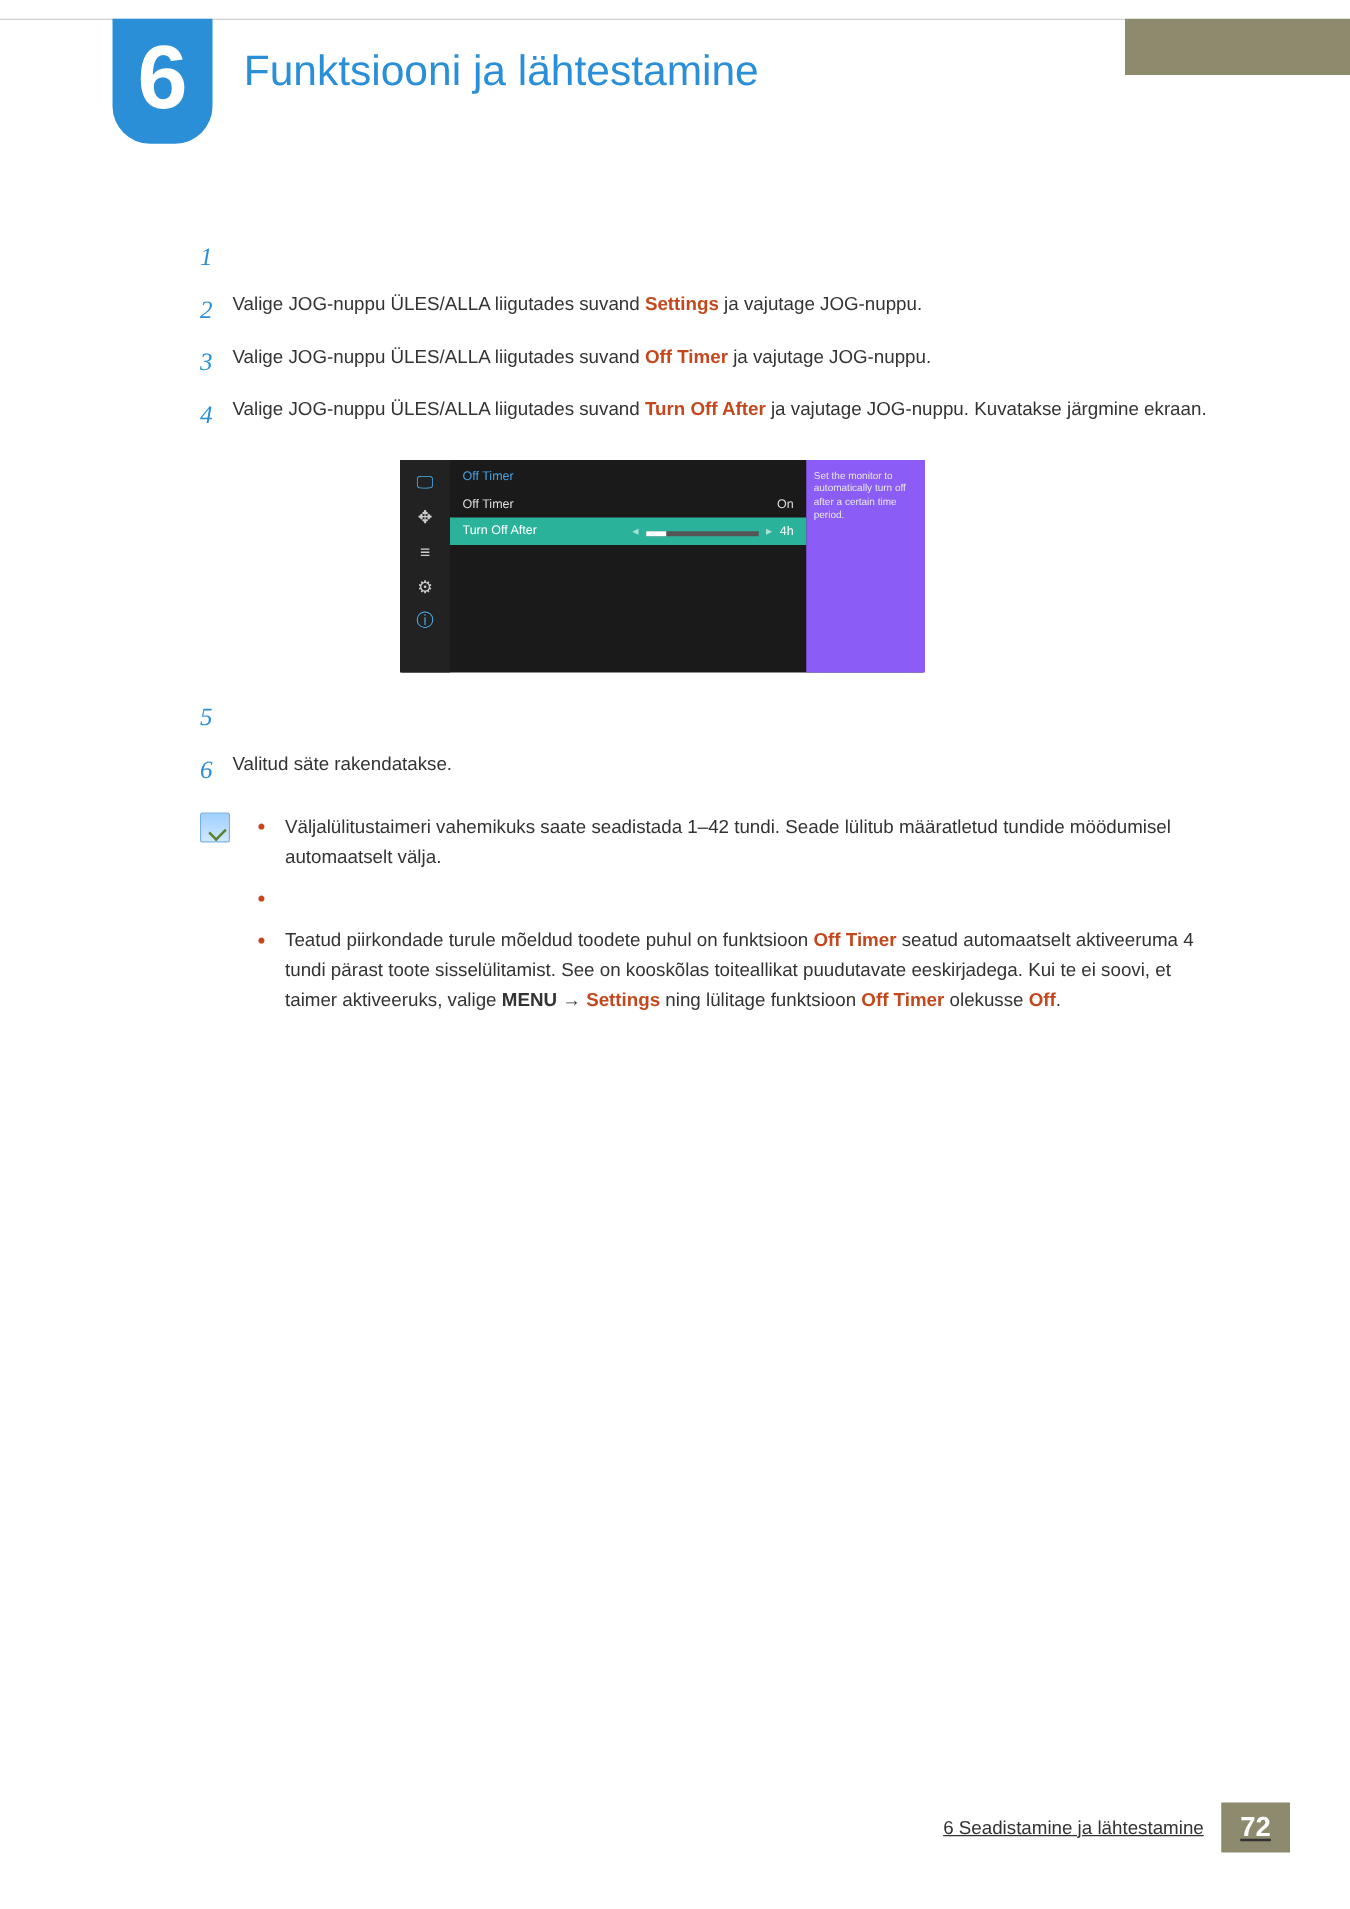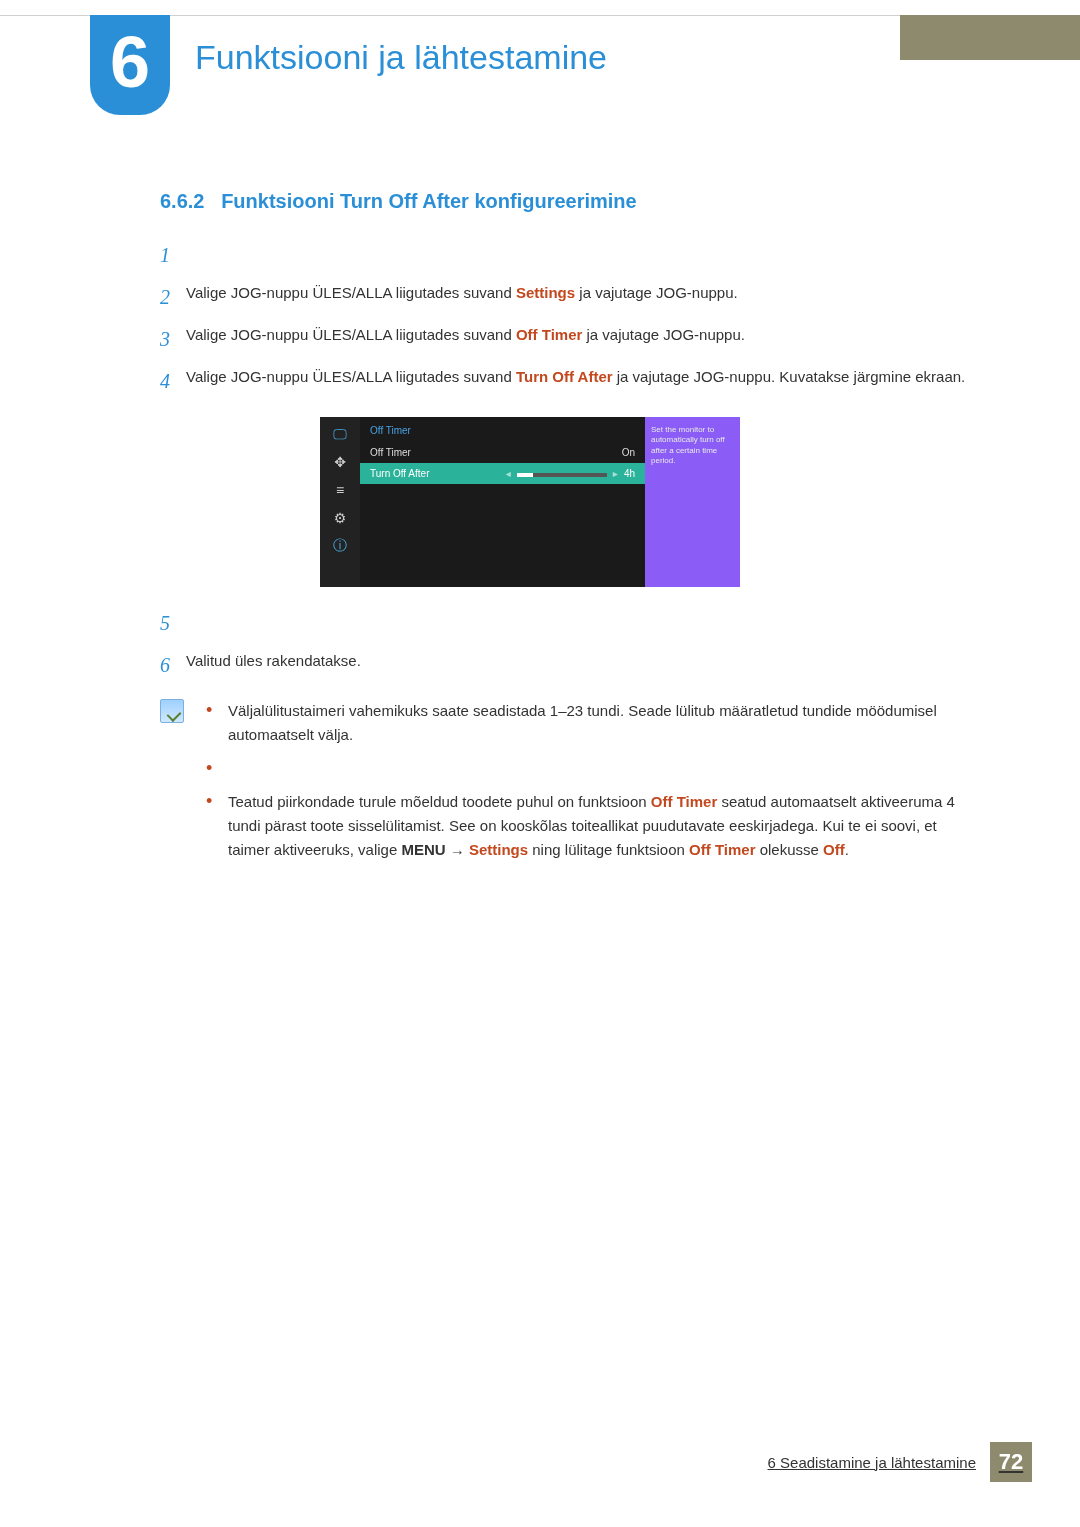--- a/index.html
+++ b/index.html
@@ -218,45 +218,41 @@
   display: flex;
   align-items: center;
   text-decoration: underline;
 }
 .footer-text {
   font-size: 15px;
   color: #333;
   margin-right: 14px;
 }
 .footer-box {
-  width: 42px;
+  width: 55px;
   height: 40px;
   background: #8d8a6e;
   color: #fff;
   display: flex;
   align-items: center;
   justify-content: center;
   font-size: 22px;
   font-weight: bold;
 }
 .footer-margin { width: 48px; }
 </style>
 </head>
 <body>
 
 <div class="header-line"></div>
 <div class="header-stripe"></div>
 <div class="chapter-badge">6</div>
 <div class="chapter-title">Funktsiooni ja lähtestamine</div>
 
 <div class="content">
-  <div class="section-title">
-    <span>6.6.2</span>&nbsp;&nbsp;
-    <span>Funktsiooni Turn Off After konfigureerimine</span>
-  </div>
 
   <div class="step-row">
     <div class="step-num">1</div>
   </div>
 
   <div class="step-row">
     <div class="step-num">2</div>
     <div class="step-text">
       <span>Valige JOG-nuppu ÜLES/ALLA liigutades suvand </span><span class="hl">Settings</span><span> ja vajutage JOG-nuppu.</span>
     </div>
@@ -306,29 +302,29 @@
       <div class="osd-hint">Set the monitor to automatically turn off after a certain time period.</div>
     </div>
   </div>
 
   <div class="step-row">
     <div class="step-num">5</div>
   </div>
 
   <div class="step-row">
     <div class="step-num">6</div>
-    <div class="step-text">Valitud üles rakendatakse.</div>
+    <div class="step-text">Valitud säte rakendatakse.</div>
   </div>
 
   <div class="note-block">
     <div class="note-icon"></div>
     <div class="bullet-list" id="notes-container">
         <div class="bullet-item">
           <div class="bullet-dot">•</div>
-          <div>Väljalülitustaimeri vahemikuks saate seadistada 1–23 tundi. Seade lülitub määratletud tundide möödumisel automaatselt välja.</div>
+          <div>Väljalülitustaimeri vahemikuks saate seadistada 1–42 tundi. Seade lülitub määratletud tundide möödumisel automaatselt välja.</div>
         </div>
         <div class="bullet-item">
           <div class="bullet-dot">•</div>
         </div>
         <div class="bullet-item">
           <div class="bullet-dot">•</div>
           <div>Teatud piirkondade turule mõeldud toodete puhul on funktsioon <span class="hl">Off Timer</span> seatud automaatselt aktiveeruma 4 tundi pärast toote sisselülitamist. See on kooskõlas toiteallikat puudutavate eeskirjadega. Kui te ei soovi, et taimer aktiveeruks, valige <span class="hl-b">MENU</span>  →  <span class="hl">Settings</span> ning lülitage funktsioon <span class="hl">Off Timer</span> olekusse <span class="hl">Off</span>.</div>
         </div>
       </div>
   </div>

